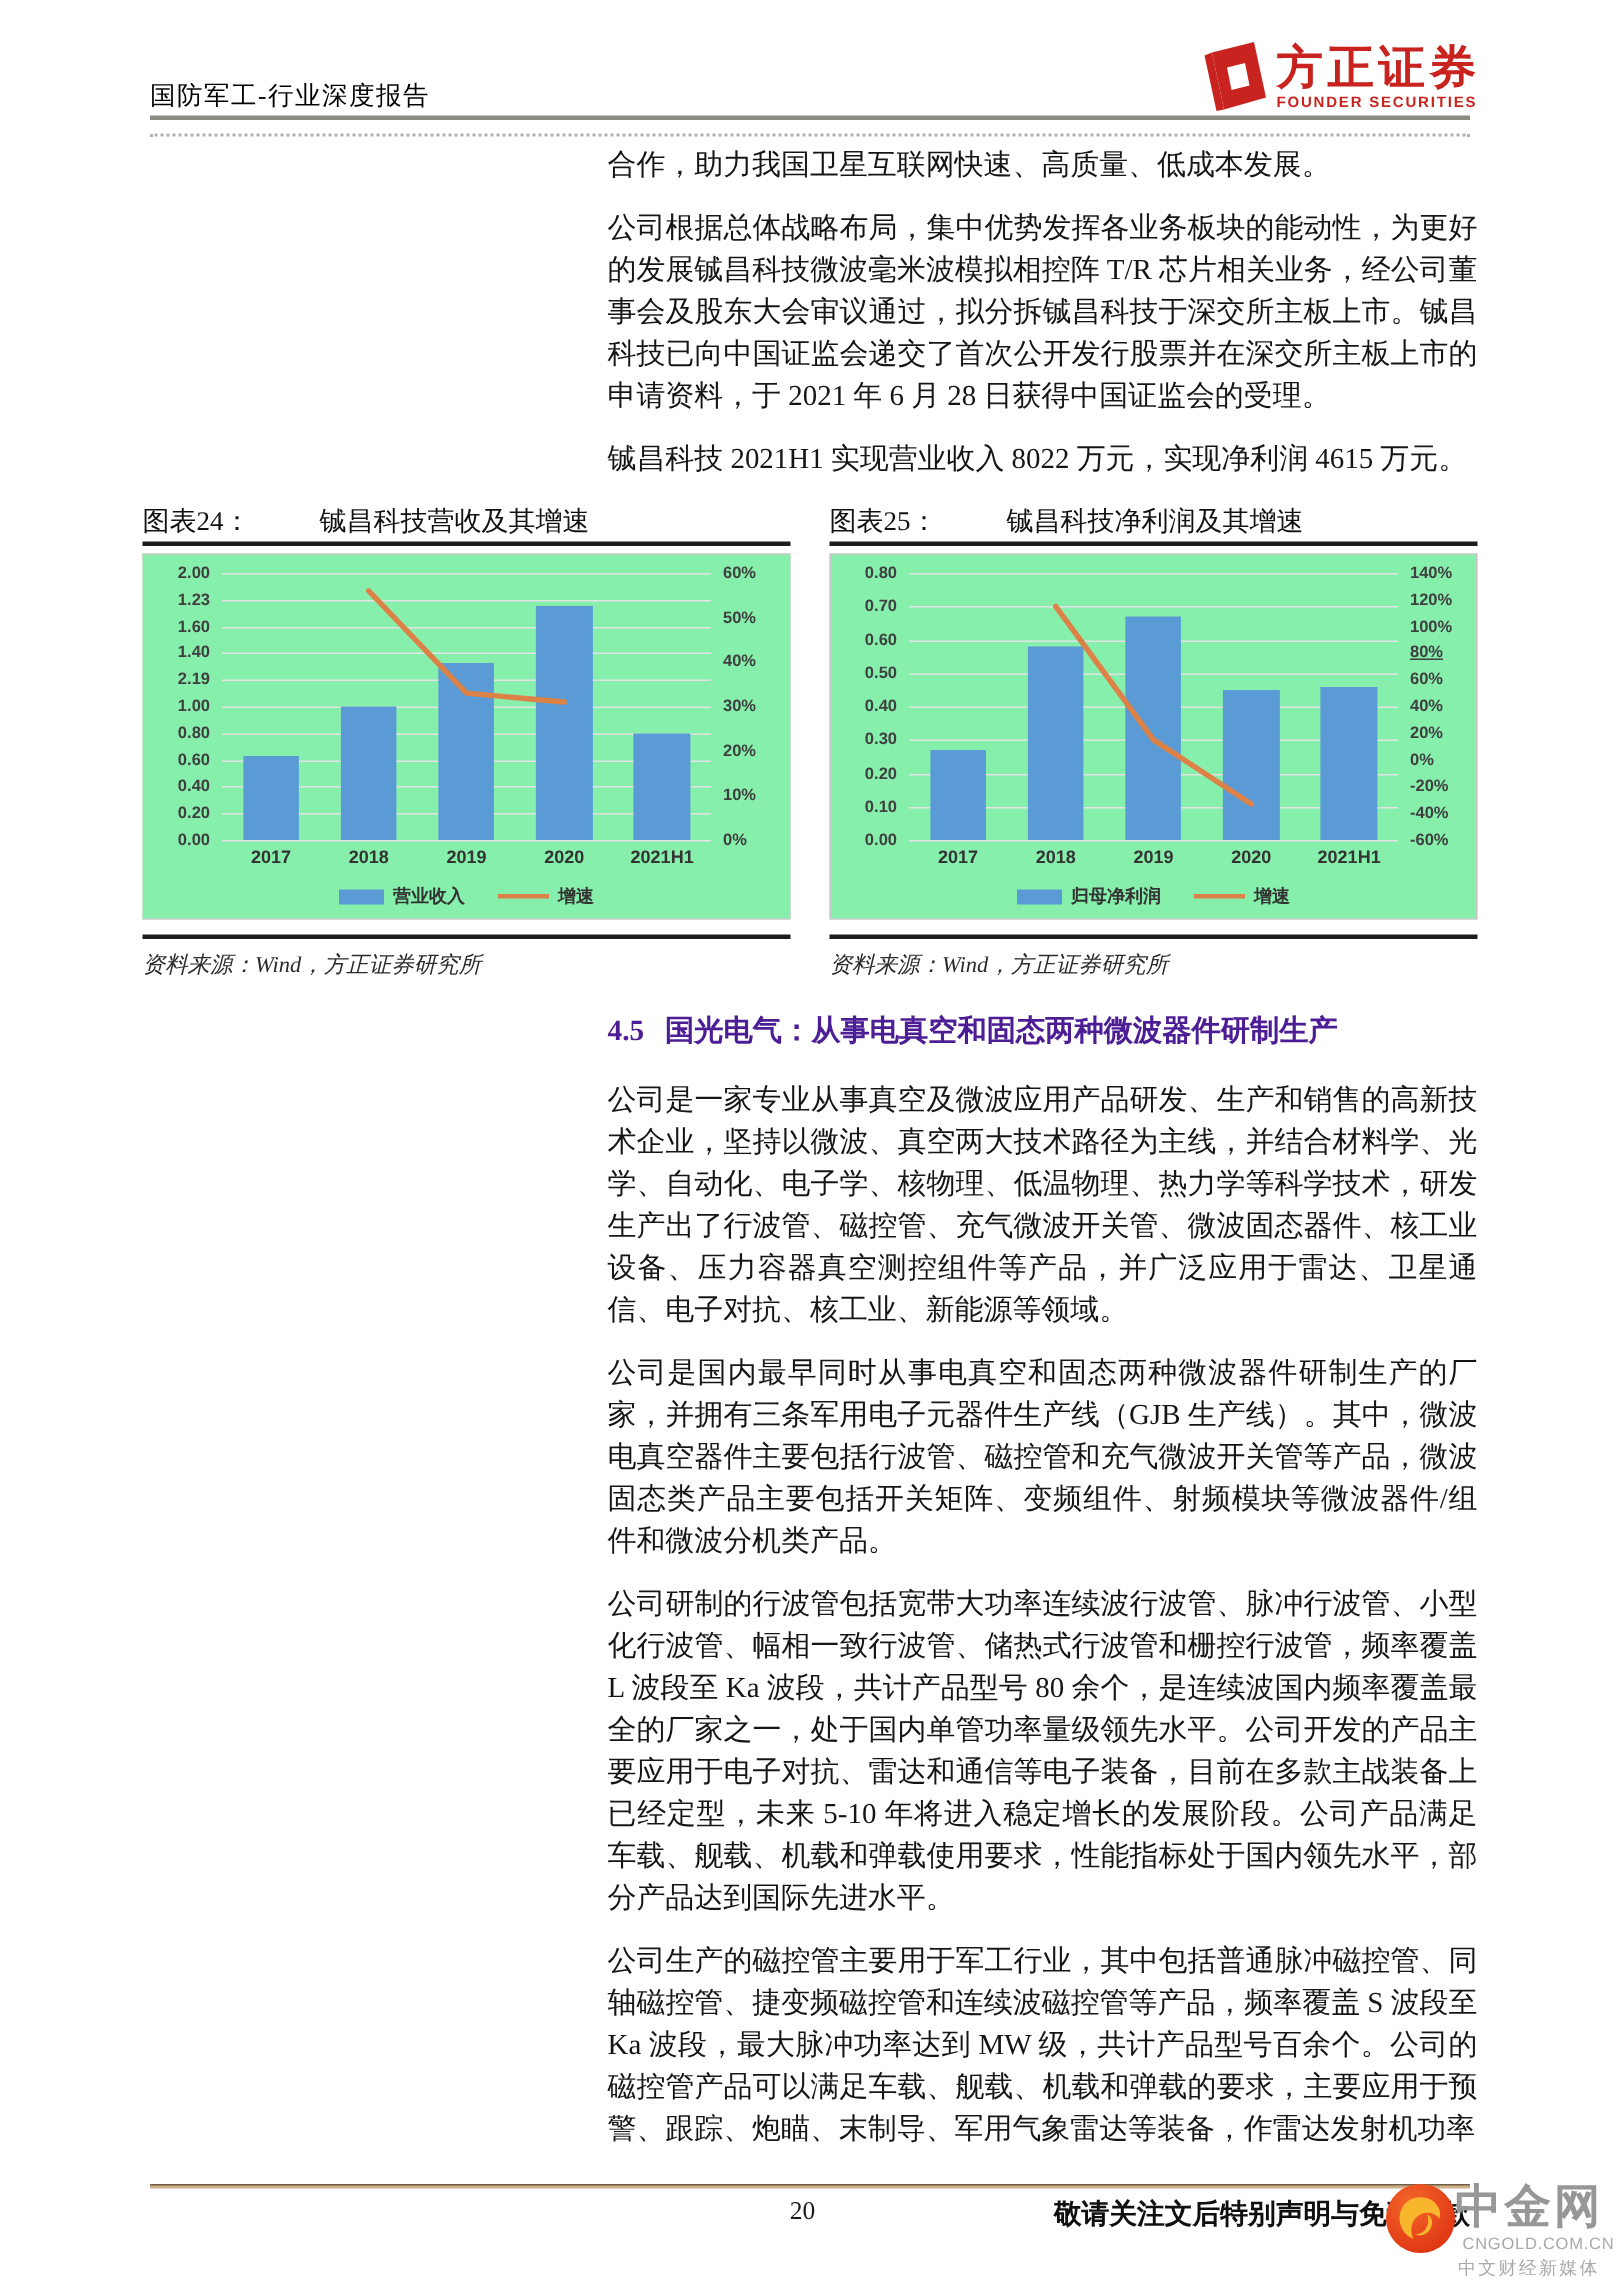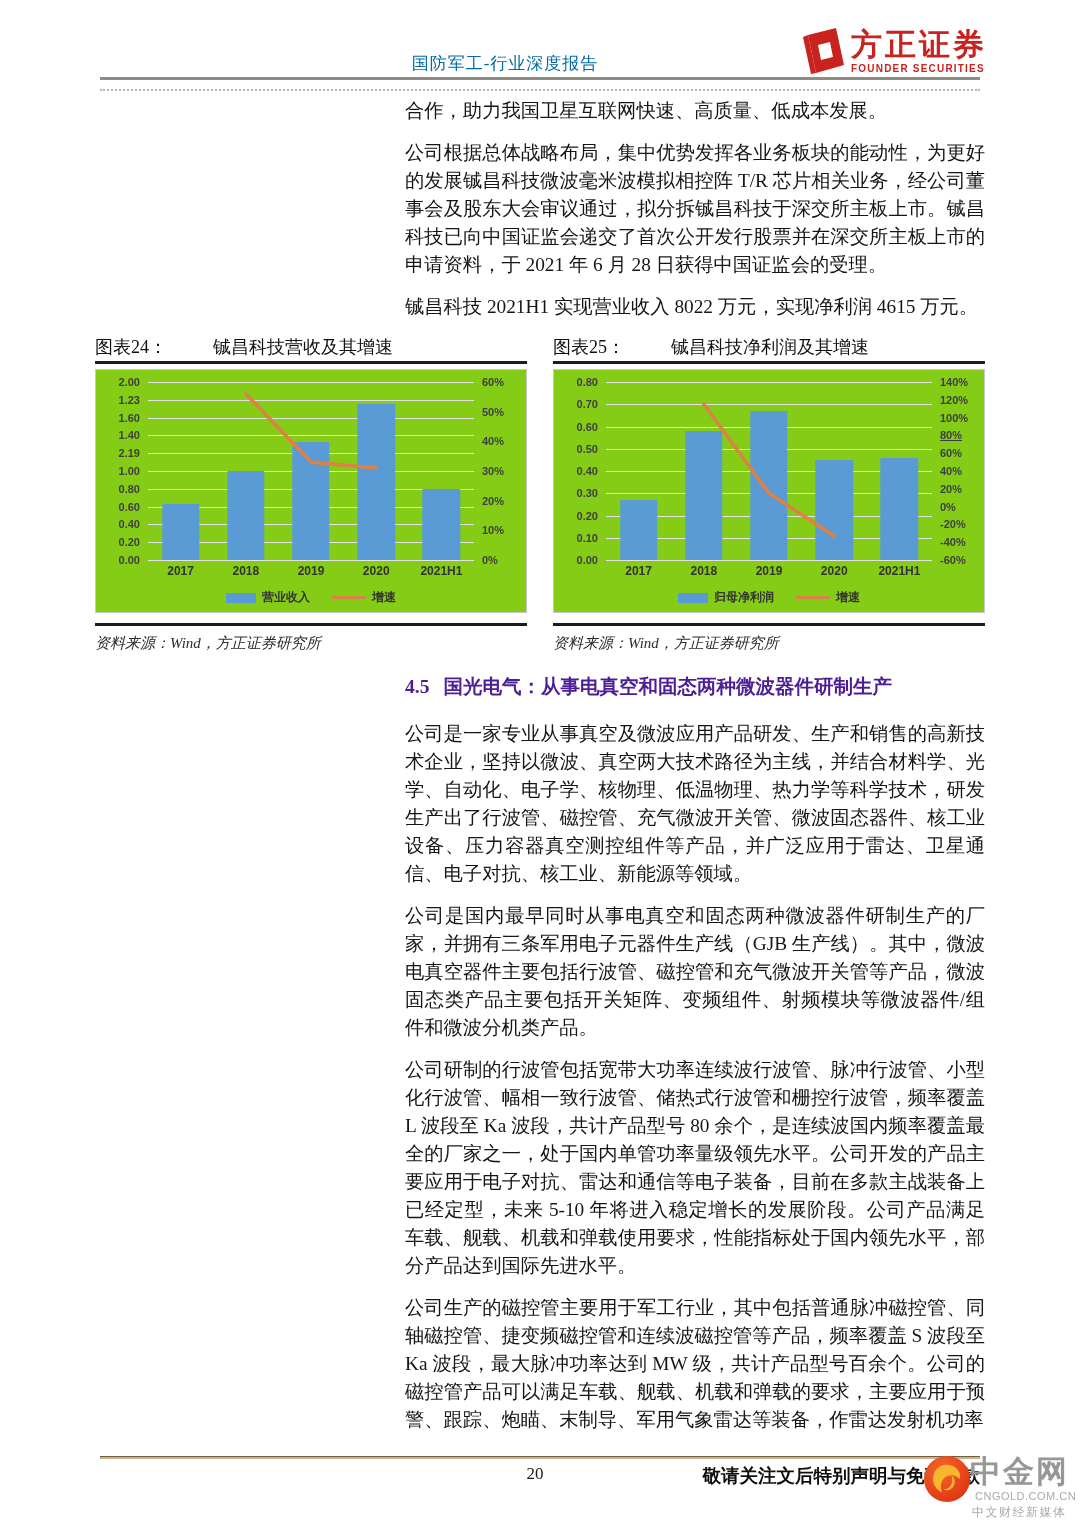--- a/index.html
+++ b/index.html
@@ -2,22 +2,22 @@
 <html><head>
 <meta charset="utf-8">
 <style>
   html,body{margin:0;padding:0;background:#e9e9e9;}
   .page{
     position:relative;width:1080px;height:1527px;margin:0 auto;
     background:#ffffff;overflow:hidden;
     font-family:"Liberation Serif","DejaVu Serif",serif;color:#151515;
   }
   
-  .header-title{position:absolute;top:52px;left:100px;width:810px;text-align:center;
-    font-size:17px;color:#0369a1;letter-spacing:1px;}
+  .header-title{position:absolute;top:52px;left:100px;width:810px;
+    font-size:17px;color:#000000;letter-spacing:1px;}
   .logo{position:absolute;top:26px;left:799px;display:flex;align-items:center;gap:6px;}
   .logo-text{display:flex;flex-direction:column;line-height:1;}
   .logo-cn{font-family:"Liberation Sans","DejaVu Sans",sans-serif;font-weight:bold;
     font-size:31px;color:#C8231F;letter-spacing:3px;}
   .logo-en{font-family:"Liberation Sans","DejaVu Sans",sans-serif;font-weight:bold;
     font-size:10px;color:#C8231F;letter-spacing:1.2px;margin-top:4px;}
   .header-rule{position:absolute;top:77px;left:100px;width:880px;height:3px;background:#8d8d83;}
   .header-dotted{position:absolute;top:89px;left:100px;width:880px;height:0;
     border-top:2px dotted #b3b3aa;}
   
@@ -27,21 +27,21 @@
   .section-heading{margin:6px 0 20px 310px;width:580px;font-size:19.5px;font-weight:bold;
     color:#4c1d95;}
   .section-heading .sec-num{margin-right:14px;}
   
   .figures{display:flex;justify-content:space-between;margin:12px 0 20px 0;}
   .figure{width:432px;}
   .fig-title-row{display:flex;align-items:baseline;font-size:18px;color:#111;height:24px;}
   .fig-label{width:118px;flex:none;}
   .fig-rule{height:3px;background:#1c1c1c;margin:2px 0 5px 0;}
   .fig-rule-bottom{height:3px;background:#1c1c1c;margin:10px 0 8px 0;}
-  .plot-card{border:1px solid #c9c9c9;background:#84cc16;padding:12px 6px 6px 6px;}
+  .plot-card{border:1px solid #c9c9c9;background:#86efac;padding:12px 6px 6px 6px;}
   .plot-flex{display:flex;height:178px;}
   .yaxis-left{position:relative;width:46px;flex:none;}
   .yaxis-right{position:relative;width:46px;flex:none;}
   .yaxis-left .tick{position:absolute;right:8px;transform:translateY(-50%);
     font-family:"Liberation Sans","DejaVu Sans",sans-serif;font-size:11px;font-weight:bold;color:#3f3f3f;}
   .yaxis-right .tick{position:absolute;left:8px;transform:translateY(-50%);
     font-family:"Liberation Sans","DejaVu Sans",sans-serif;font-size:11px;font-weight:bold;color:#3f3f3f;}
   .plot-area{position:relative;flex:1;}
   .gridline{position:absolute;left:0;right:0;height:1px;background:#e3e3e3;}
   .gridline:last-of-type{background:#c9c9c9;}

